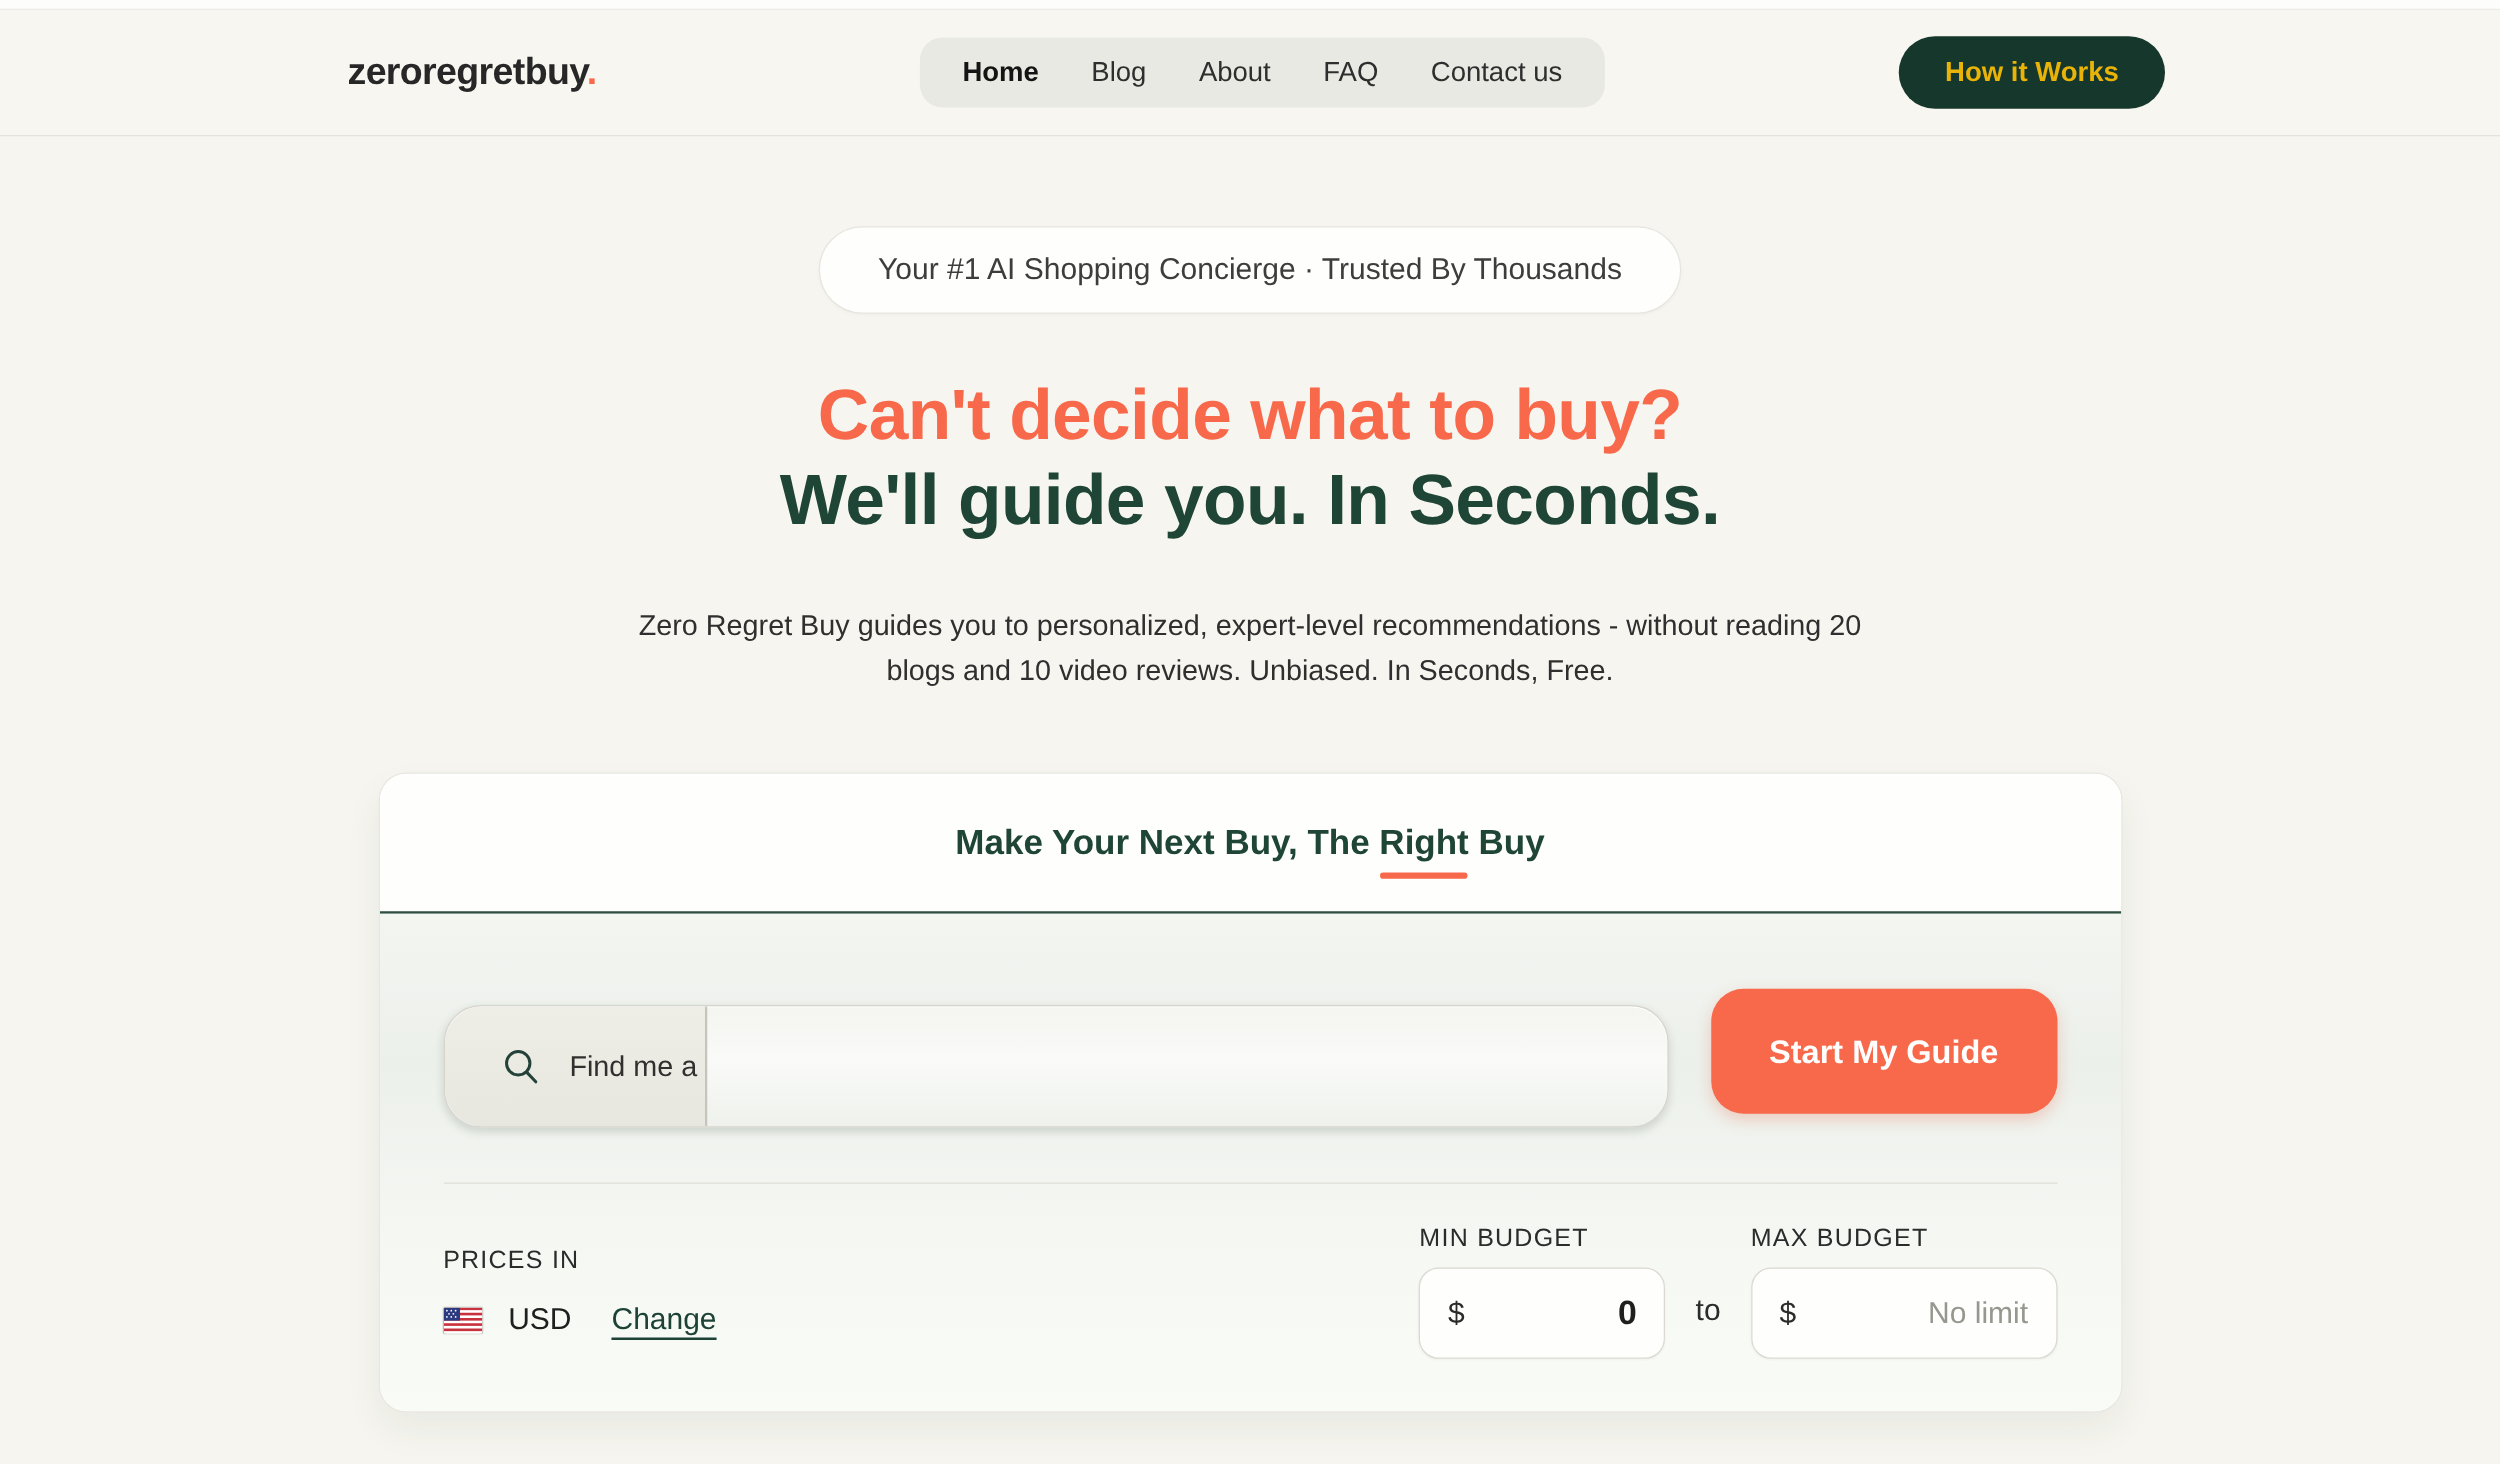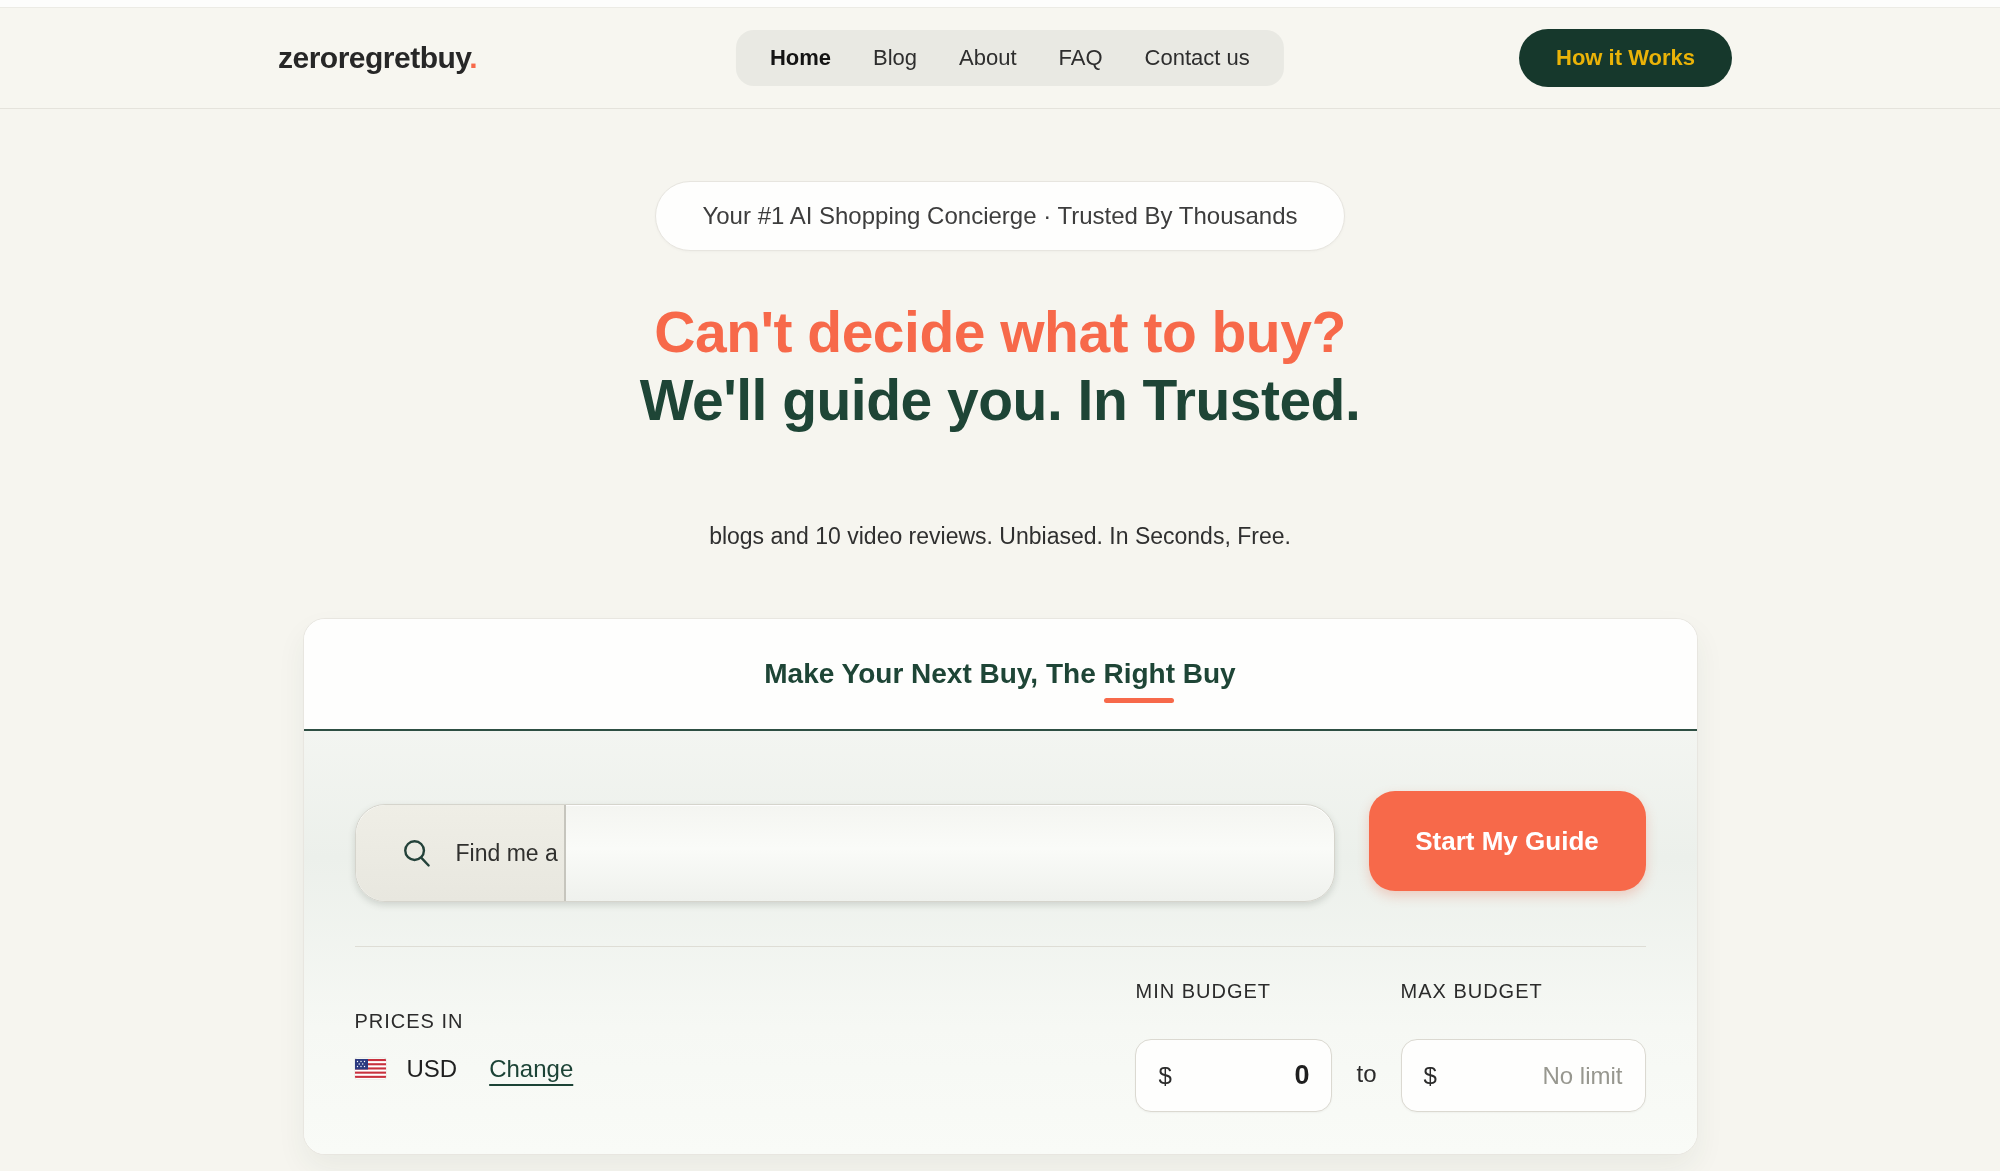--- a/index.html
+++ b/index.html
@@ -111,21 +111,21 @@
   .options-row { margin-top:33px; display:flex; justify-content:space-between; align-items:center; }
   .opt-label { font-size:20px; letter-spacing:1px; color:#2B2B2B; }
   .currency-line { margin-top:22px; display:flex; align-items:center; gap:21px; font-size:24px; color:#1F1F1F; }
   .flag { width:31px; height:21px; border-radius:2px; overflow:hidden; display:inline-block; box-shadow:0 0 1px rgba(0,0,0,0.4); }
   .change-link {
     margin-left:11px; color:#1C4336; font-size:24px; cursor:pointer;
     text-decoration:underline; text-underline-offset:7px; text-decoration-thickness:2px;
   }
   .budget-group { display:flex; align-items:flex-end; gap:24px; }
   .budget-col { display:flex; flex-direction:column; }
-  .budget-col .opt-label { margin-bottom:36px; }
+  .budget-col .opt-label { margin-bottom:11px; }
   .budget-input {
     height:73px; background:#FEFEFD; border:1px solid #DBD9D1; border-radius:16px;
     display:flex; align-items:center; padding:0 22px;
     box-shadow:0 1px 2px rgba(0,0,0,0.04); cursor:text;
   }
   .budget-input.min { width:197px; }
   .budget-input.max { width:245px; }
   .dollar { font-size:24px; color:#2B2B2B; }
   .amount { margin-left:auto; font-size:27px; font-weight:600; color:#1F1F1F; }
   .amount.placeholder { font-size:24px; font-weight:normal; color:#97978F; }
@@ -150,25 +150,25 @@
   <button class="cta-btn">How it Works</button>
 </header>
 
 <main>
   <div class="badge-wrap">
     <div class="hero-badge">Your #1 AI Shopping Concierge · Trusted By Thousands</div>
   </div>
 
   <h1 class="hero-heading">
     <div class="line1">Can't decide what to buy?</div>
-    <div class="line2">We'll guide you. In Trusted.</div>
+    <div class="line2">We'll guide you. In Seconds.</div>
   </h1>
 
   <p class="hero-sub">
-    <br>
+    <span>Zero Regret Buy guides you to personalized, expert-level recommendations - without reading 20</span><br>
     <span>blogs and 10 video reviews. Unbiased. In Seconds, Free.</span>
   </p>
 
   <section class="finder-card">
     <div class="card-head">
       <span style="white-space:pre;">Make Your Next Buy, The </span>
         <span class="hl-underline">Right</span>
         <span style="white-space:pre;"> Buy</span>
     </div>
 

